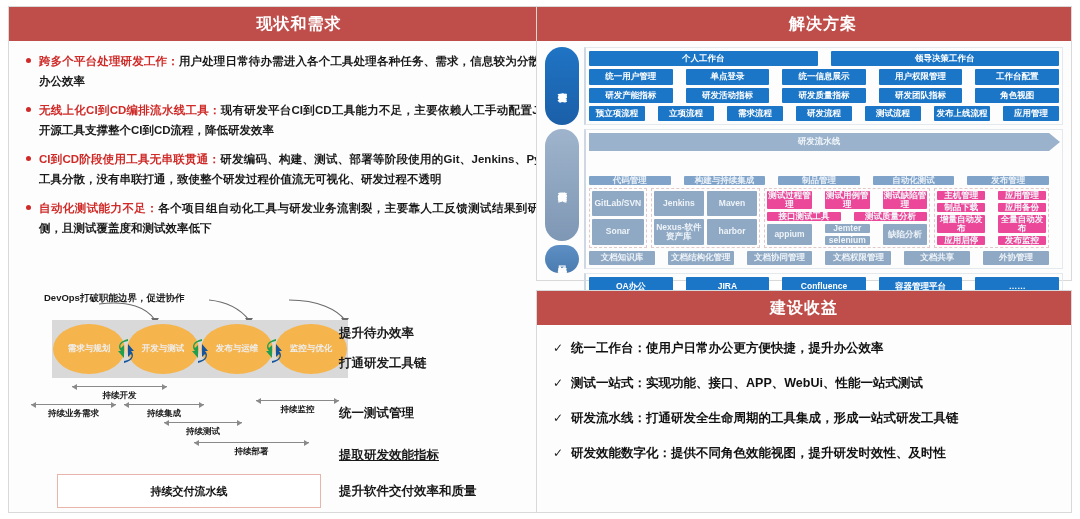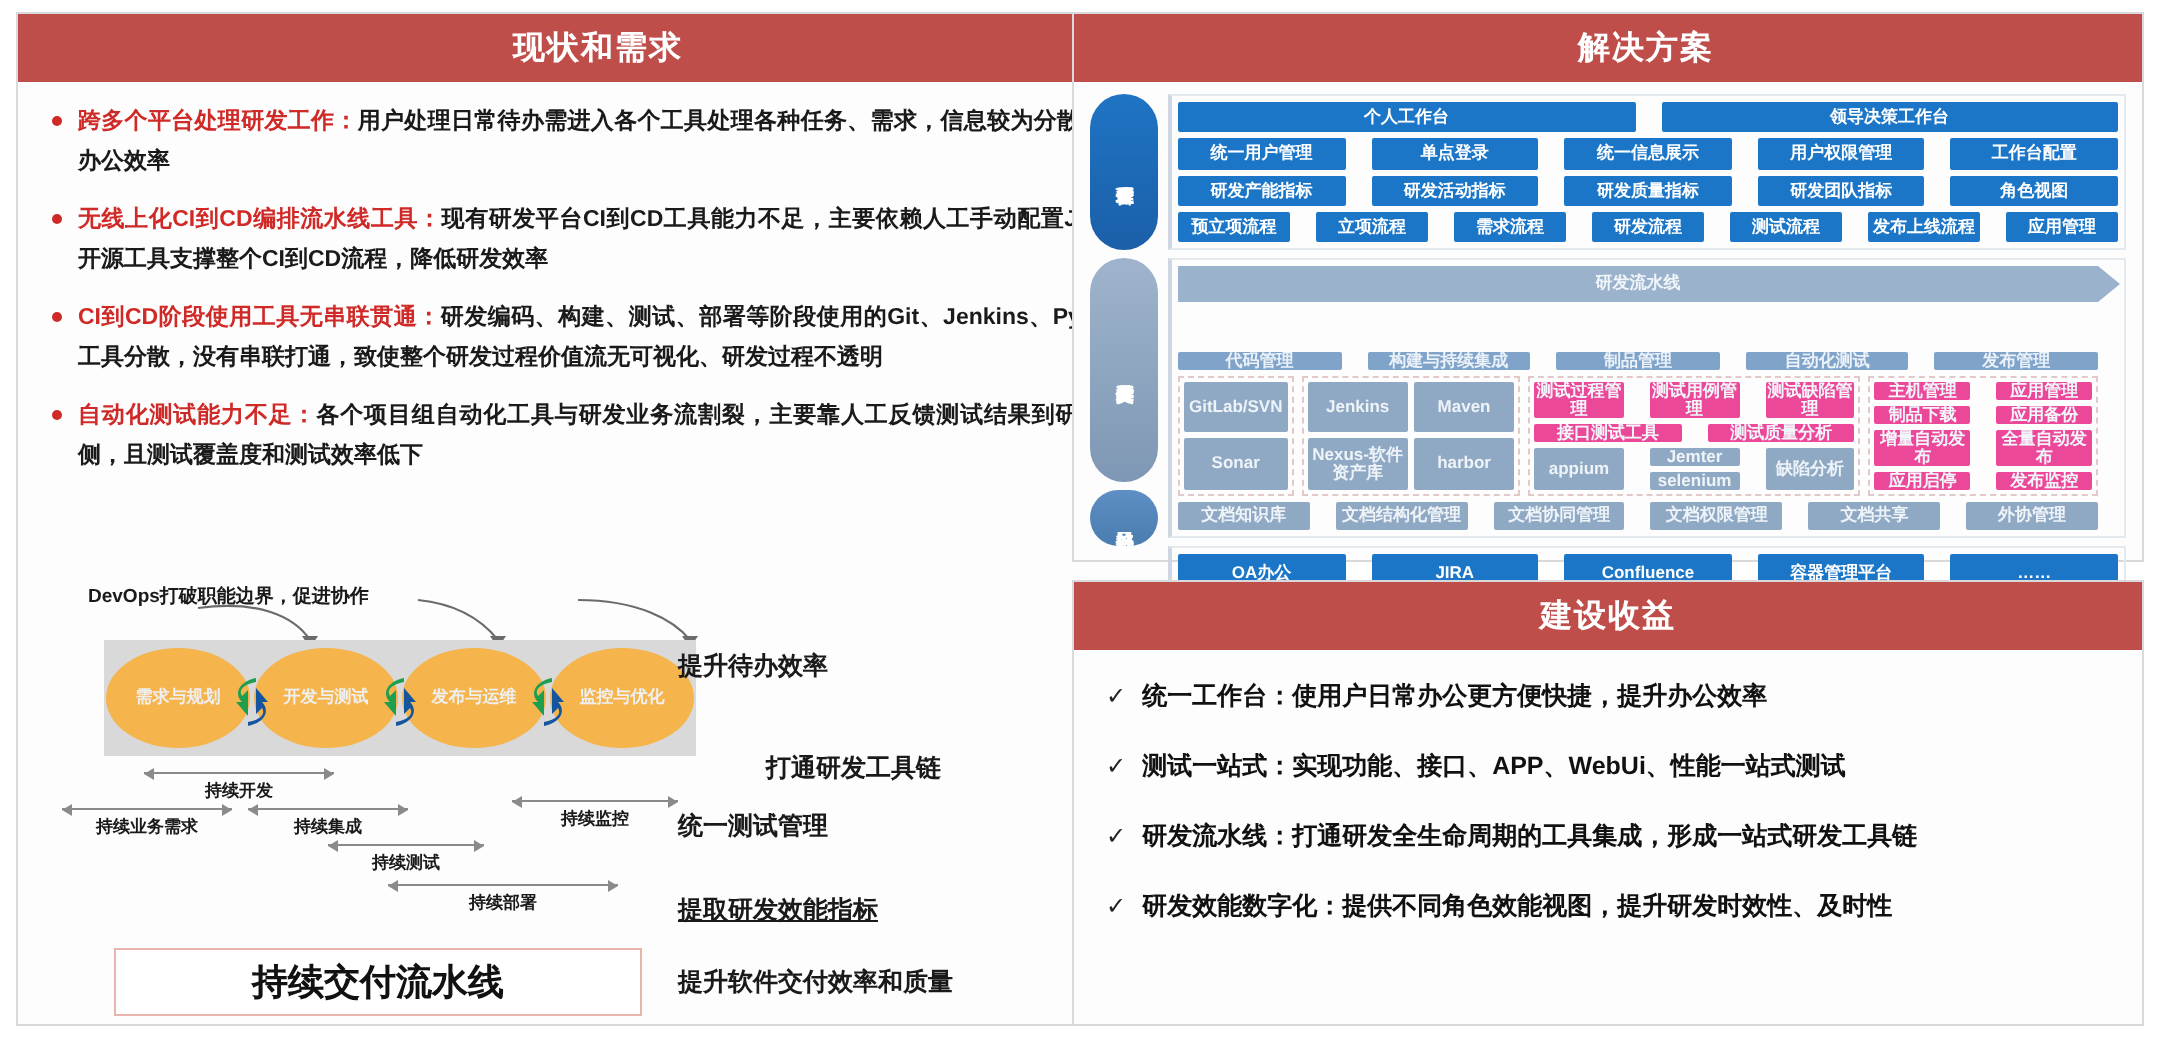--- a/index.html
+++ b/index.html
@@ -34,21 +34,21 @@
 
   .span-lbl{position:absolute;font-size:8.5px;font-weight:bold;color:#1a1a1a;text-align:center;white-space:nowrap;}
   .span-arrow{position:absolute;height:1px;background:#8a8a8a;}
   .span-arrow:before,.span-arrow:after{content:"";position:absolute;top:-2.5px;width:0;height:0;
         border-top:3px solid transparent;border-bottom:3px solid transparent;}
   .span-arrow:before{left:0;border-right:5px solid #8a8a8a;}
   .span-arrow:after{right:0;border-left:5px solid #8a8a8a;}
 
   #pipeline-box{position:absolute;left:38px;top:184px;width:262px;height:32px;border:1px solid #e8b4ab;
                 background:#fff;display:flex;align-items:center;justify-content:center;
-                font-size:18px;font-weight:bold;color:#111;}
+                font-size:11px;font-weight:bold;color:#111;}
 
   .benefit{position:absolute;left:330px;font-size:12.5px;font-weight:bold;color:#1a1a1a;white-space:nowrap;}
 
   
   #sol-panel{left:536px;top:6px;width:536px;height:275px;}
   #sol-head{height:34px;font-size:16px;padding-left:38px;}
   #sol-body{position:relative;padding:6px 8px 4px 8px;height:233px;box-sizing:border-box;display:flex;gap:5px;}
   .lane-col{width:34px;display:flex;flex-direction:column;gap:4px;flex:none;}
   .lane-pill{border-radius:17px;color:#fff;font-size:9px;font-weight:bold;
              display:flex;align-items:center;justify-content:center;
@@ -160,21 +160,21 @@
       <div class="span-arrow" style="left:145px;top:132px;width:78px;"></div>
       <div class="span-lbl" style="left:145px;top:136px;width:78px;">持续测试</div>
 
       <div class="span-arrow" style="left:175px;top:152px;width:115px;"></div>
       <div class="span-lbl" style="left:175px;top:156px;width:115px;">持续部署</div>
 
       <div id="pipeline-box">持续交付流水线</div>
     </div>
 
     <div class="benefit" style="top:318px;">提升待办效率</div>
-    <div class="benefit" style="top:369px;margin-left:44px;">打通研发工具链</div>
+    <div class="benefit" style="top:348px;">打通研发工具链</div>
     <div class="benefit" style="top:398px;">统一测试管理</div>
     <div class="benefit" style="top:440px;text-decoration:underline;">提取研发效能指标</div>
     <div class="benefit" style="top:476px;">提升软件交付效率和质量</div>
   </div>
 
   <div class="panel" id="sol-panel">
     <div class="panel-head" id="sol-head">解决方案</div>
 
     <div id="sol-body">
 

